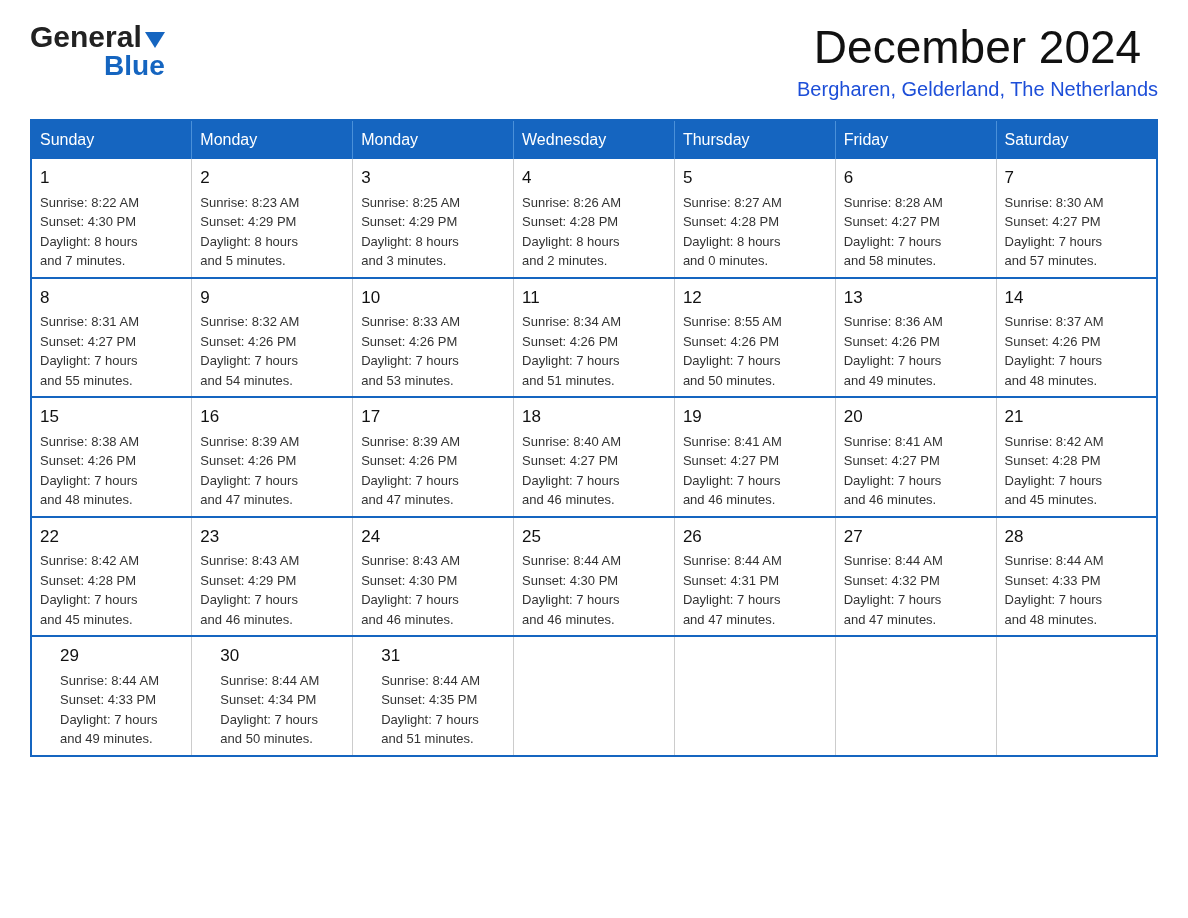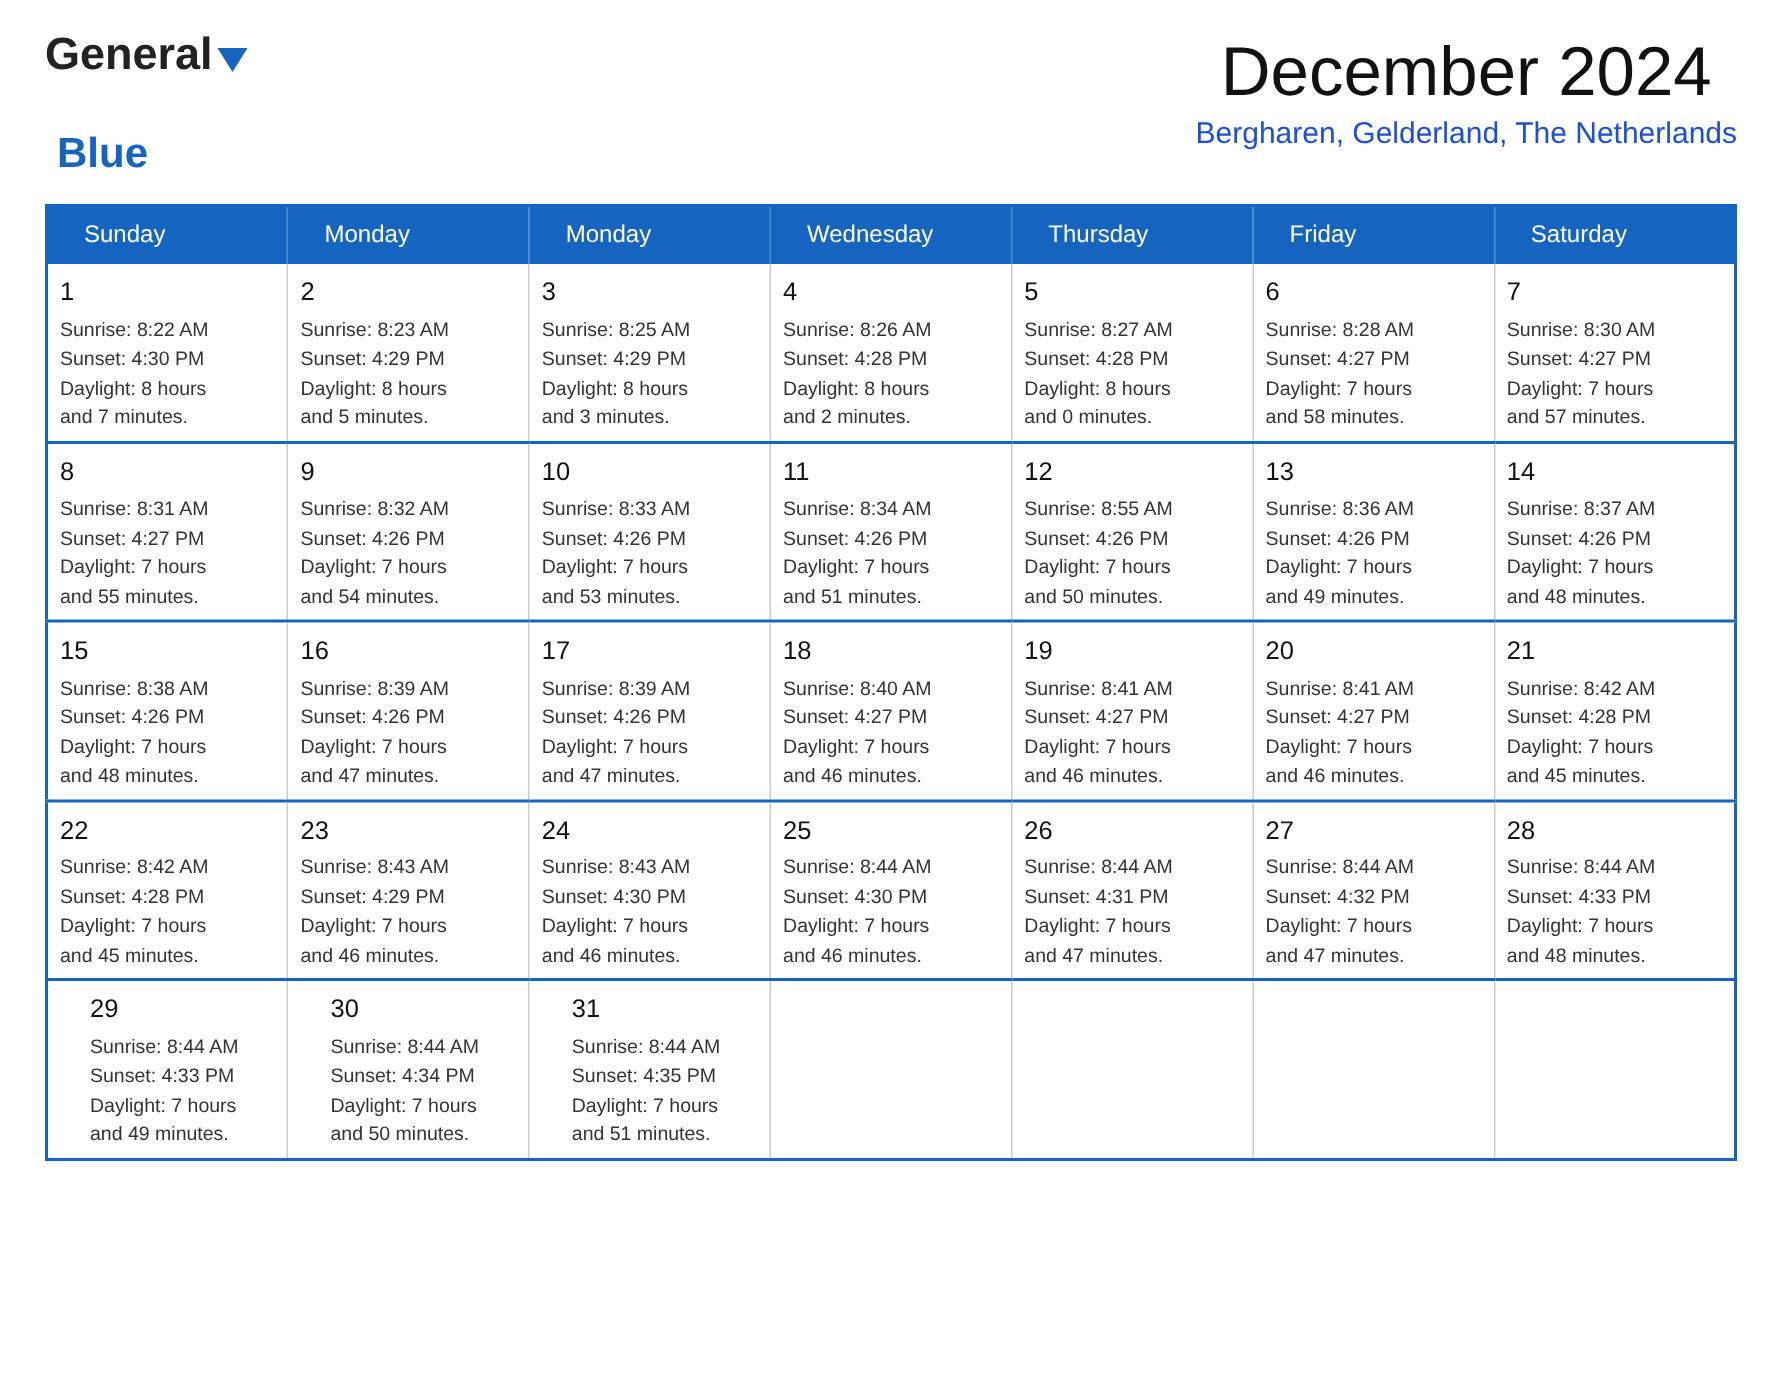--- a/index.html
+++ b/index.html
@@ -13,22 +13,21 @@
     }
     .header-area {
       display: flex;
       justify-content: space-between;
       align-items: flex-start;
       margin-bottom: 18px;
     }
     .logo {
       display: flex;
       flex-direction: column;
-      align-items: flex-start;
-      gap: 36px;
+      align-items: flex-end;
     }
     .title-area {
       text-align: center;
     }
     .month-year {
       font-size: 46px;
       font-weight: normal;
       color: #111;
     }
     .location {
@@ -39,21 +38,21 @@
     .calendar-table {
       width: 100%;
       border-collapse: collapse;
       border: 2px solid #1565c0;
     }
     .calendar-table th {
       background-color: #1565c0;
       color: #fff;
       font-size: 16px;
       font-weight: normal;
-      padding: 10px 24px;
+      padding: 10px 8px;
       text-align: left;
       border-right: 1px solid #4a90d9;
     }
     .calendar-table th:last-child {
       border-right: none;
     }
     .calendar-table td {
       vertical-align: top;
       padding: 6px 8px;
       border-right: 1px solid #ccc;

